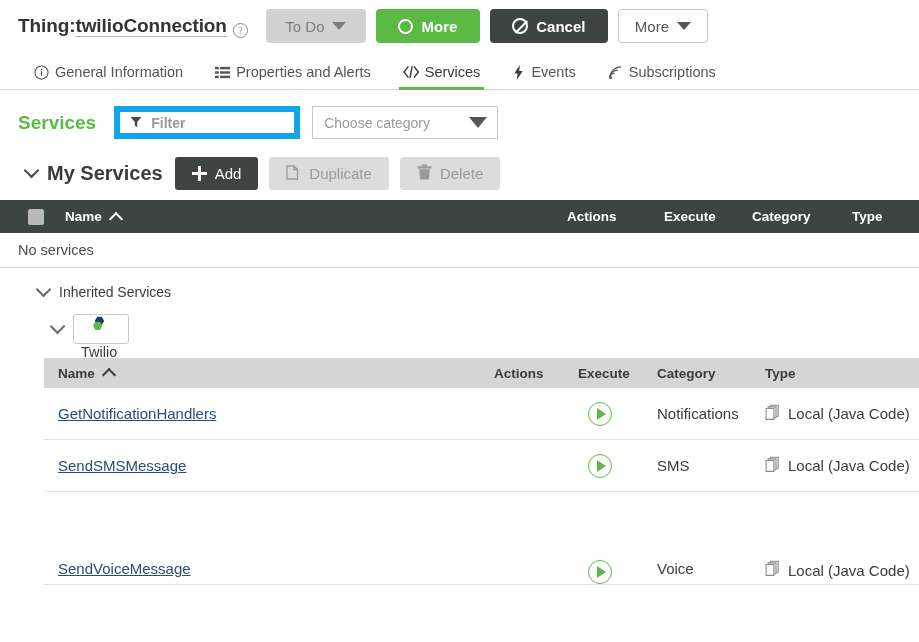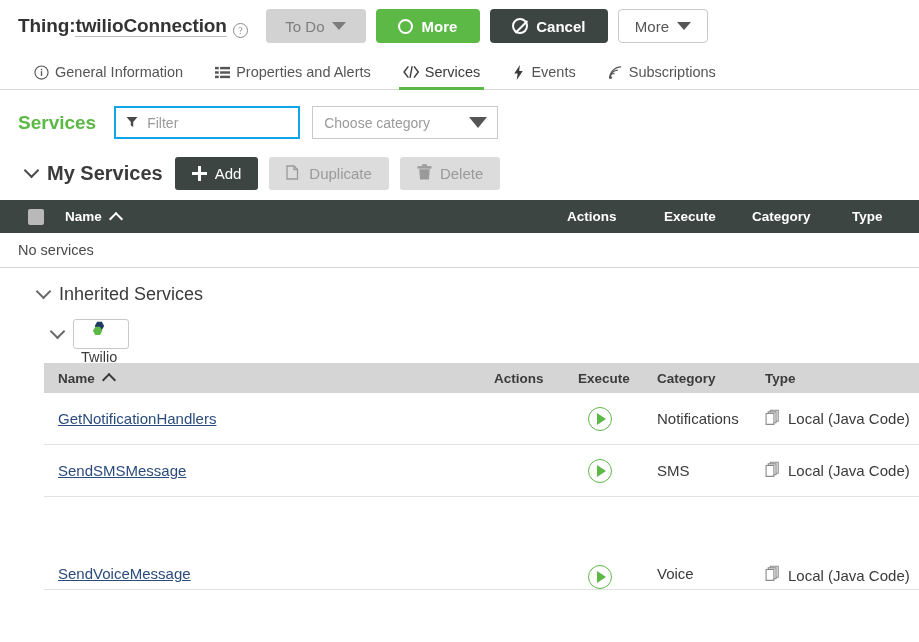--- a/index.html
+++ b/index.html
@@ -78,22 +78,22 @@
     content:""; position:absolute; left:12px; right:12px; bottom:-1px;
     height:3px; background:#5cb946;
   }
   .tab svg { display:block; }
 
   
   .services-bar { display:flex; align-items:center; padding:16px 0 12px 18px; }
   .services-title { font-size:19px; font-weight:bold; color:#5cb946; margin-right:18px; }
   .filter-box {
     display:flex; align-items:center; gap:9px;
-    width:186px; height:33px; border:2px solid #0ea5e9; background:#fff;
-    padding:0 10px; font-size:14px; color:#9a9a9a;
+    width:186px; height:33px; border:6px solid #0ea5e9; background:#fff;
+    padding:0 10px; font-size:14px; color:#9a9a9a;font-weight:bold;
   }
   .cat-box {
     display:flex; align-items:center; justify-content:space-between;
     width:186px; height:33px; border:1px solid #c9c9c9; background:#fff;
     padding:0 10px 0 11px; font-size:14px; color:#9a9a9a; margin-left:12px;
     cursor:pointer;
   }
   .cat-box .caret { margin-left:0; border-left-width:9px;border-right-width:9px;border-top-width:11px; }
 
   
@@ -140,21 +140,21 @@
   .thead-dark { position:relative; }
 
   .no-services {
     height:35px; display:flex; align-items:center; padding-left:18px;
     font-size:14.5px; color:#4a4a4a;
     border-bottom:1px solid #d5d5d5;
   }
 
   
   .inherited-bar { display:flex; align-items:center; padding:16px 0 0 38px; }
-  .inherited-label { font-size:18px; color:#3b3b3b; }
+  .inherited-label { font-size:14px; color:#3b3b3b; }
   .twilio-row { display:flex; align-items:center; padding:14px 0 0 52px; }
   .twilio-badge {
     display:inline-flex; align-items:center; gap:7px;
     border:1px solid #c9c9c9; background:#fff; border-radius:3px;
     height:30px; padding:0 11px 0 7px; font-size:14.5px; color:#3b3b3b;
     cursor:pointer;
     flex-direction:column;
   }
 
   

